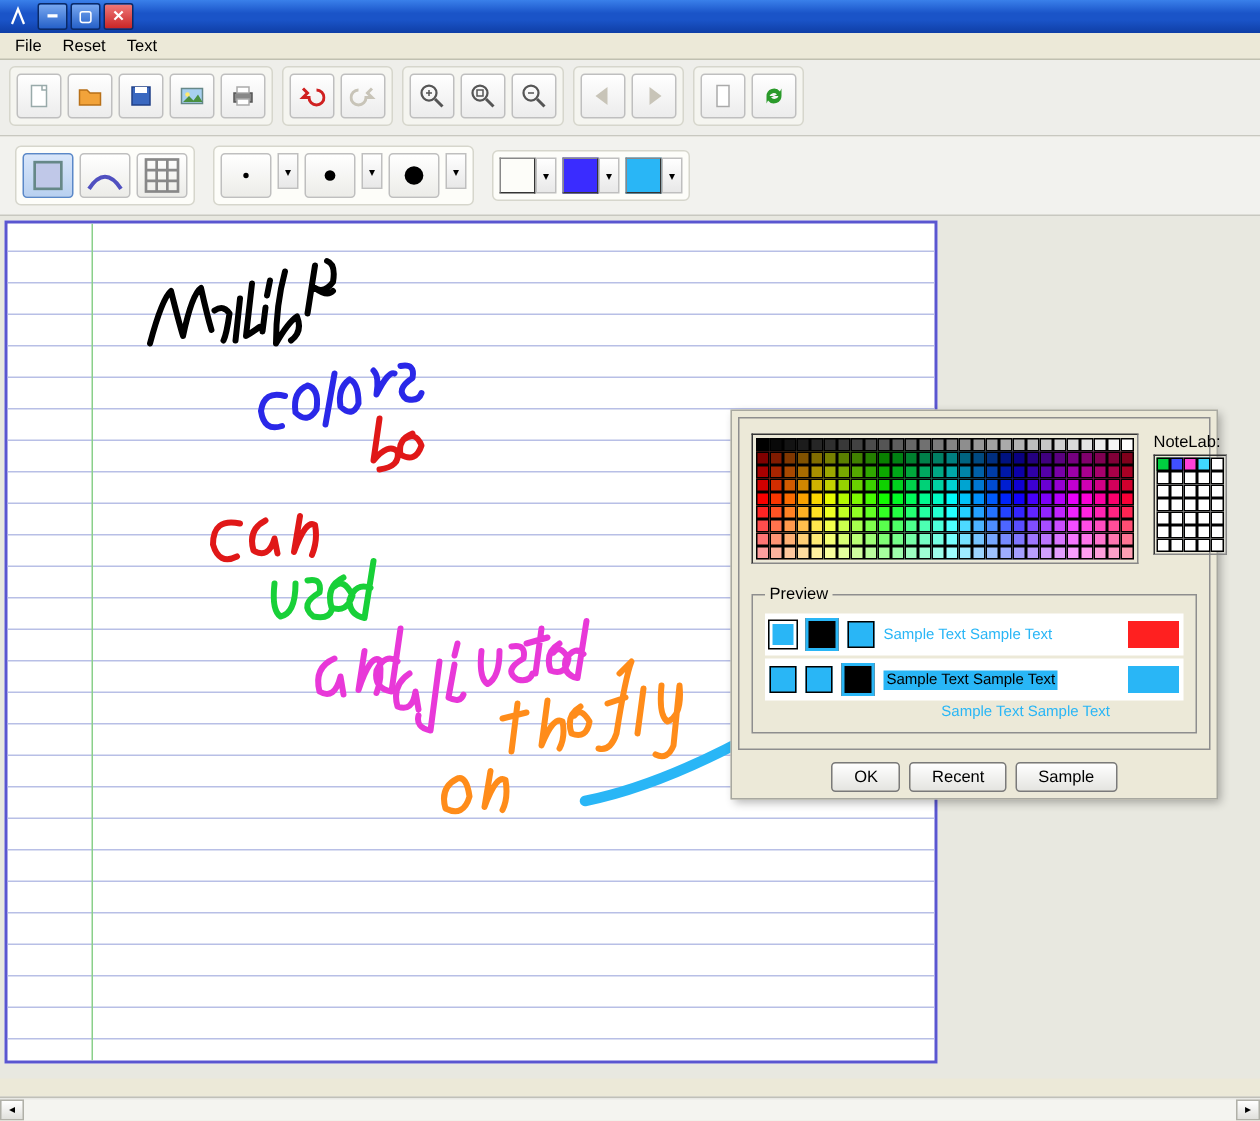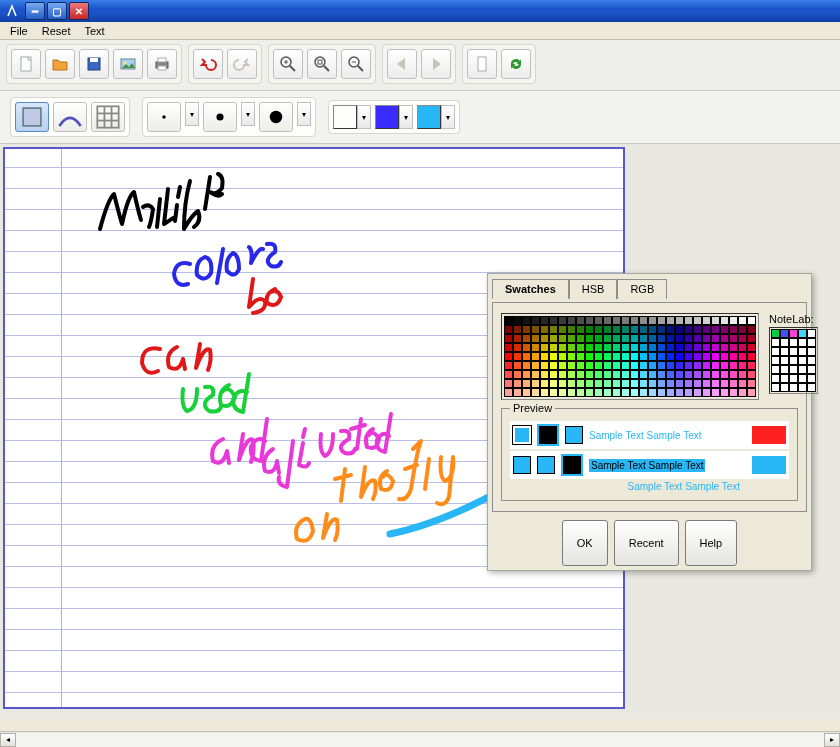--- a/index.html
+++ b/index.html
@@ -62,28 +62,28 @@
   .panel-body{border:1px solid #8e8e8e;background:#ece9d8;padding:10px 8px;}
   .sw-grid{display:flex;gap:10px;align-items:flex-start;}
   .sw-main{border:1px inset #888;padding:2px;background:#ece9d8;}
   .sw-row{display:flex;}
   .sw-cell{width:9px;height:9px;border:1px solid #000;margin:0;box-sizing:border-box;cursor:pointer;}
   .recent-block{}
   .recent-label{font-size:11px;margin-bottom:2px;}
   .recent-grid{border:1px inset #888;padding:1px;}
   .recent-row{display:flex;}
   .recent-cell{width:9px;height:9px;border:1px solid #000;background:#fff;cursor:pointer;}
-  .preview-block{margin-top:8px;border:1px solid #8e8e8e;padding:6px 8px;}
+  .preview-block{margin-top:20px;border:1px solid #8e8e8e;padding:6px 8px;}
   .preview-label{font-size:11px;margin-bottom:4px;position:relative;top:-13px;background:#ece9d8;display:inline-block;padding:0 3px;}
   .preview-inner{margin-top:-10px;}
   .preview-row{display:flex;align-items:center;gap:6px;background:#fff;padding:3px;margin-bottom:2px;}
   .preview-row .psw{width:18px;height:18px;border:1px solid #000;}
   .preview-row .ptext{font-size:10px;}
   .panel-btns{display:flex;gap:6px;justify-content:center;margin-top:8px;}
-  .panel-btn{padding:16px 14px;background:linear-gradient(#fff,#e4e4e0);border:1px solid #7a7a7a;border-radius:3px;font-size:11px;cursor:pointer;}
+  .panel-btn{padding:3px 14px;background:linear-gradient(#fff,#e4e4e0);border:1px solid #7a7a7a;border-radius:3px;font-size:11px;cursor:pointer;}
   
   .hscroll{position:absolute;left:0;right:0;bottom:0;height:16px;background:#e8e8e4;border-top:1px solid #c0c0b8;display:flex;align-items:center;}
   .sb-btn{width:16px;height:14px;background:linear-gradient(#fff,#e0e0dc);border:1px solid #b0b0a8;display:flex;align-items:center;justify-content:center;font-size:8px;cursor:pointer;}
   .sb-track{flex:1;height:14px;background:#f4f4f0;}
 </style>
 </head>
 <body>
 
 <div class="titlebar">
   <span class="titlebar-icon">
@@ -312,25 +312,20 @@
         <path stroke="#ff8c1a" stroke-width="4" d="M300 370 q-12 6 -8 20 q12 6 16 -8 q-2 -14 -8 -12 M322 365 l-4 24 q8 -22 14 -18 q2 12 -2 20"></path>
 
         <path stroke="#ff8c1a" stroke-width="4" d="M340 320 l-4 32 m-6 -22 l16 -4 M360 318 l-4 30 q8 -20 14 -16 q2 10 -2 18 M382 322 q-10 6 -6 18 q10 4 12 -8 q-6 -10 -10 -4 M408 300 l8 -8 q-4 10 -10 48 q-4 12 -12 10 m6 -30 l12 -4 M424 310 l-4 30 M436 308 q-2 20 4 24 q10 -4 8 -24 l-4 40 q-4 10 -12 6"></path>
 
         <path stroke="#29b6f6" stroke-width="7" d="M385 385 q60 -12 140 -60 M510 300 l28 24 l-16 36"></path>
       </g>
     </svg>
   </div>
 
   <div class="color-panel">
-    <div class="tab-row">
-      <div class="ptab active">Swatches</div>
-      <div class="ptab">HSB</div>
-      <div class="ptab">RGB</div>
-    </div>
     <div class="panel-body">
       <div class="sw-grid">
         <div class="sw-main" id="swatch-grid">
             <div class="sw-row">
               <div class="sw-cell" style="background: rgb(0, 0, 0);"></div>
               <div class="sw-cell" style="background: rgb(9, 9, 9);"></div>
               <div class="sw-cell" style="background: rgb(19, 19, 19);"></div>
               <div class="sw-cell" style="background: rgb(28, 28, 28);"></div>
               <div class="sw-cell" style="background: rgb(38, 38, 38);"></div>
               <div class="sw-cell" style="background: rgb(47, 47, 47);"></div>
@@ -678,21 +673,21 @@
             <div style="flex:1"></div>
             <span class="ptext" style="color:#29b6f6">Sample Text Sample Text</span>
             <div style="width:40px"></div>
           </div>
         </div>
       </div>
     </div>
     <div class="panel-btns">
       <div class="panel-btn">OK</div>
       <div class="panel-btn">Recent</div>
-      <div class="panel-btn">Help</div>
+      <div class="panel-btn">Sample</div>
     </div>
   </div>
 
 </div>
 
 <div class="hscroll">
   <div class="sb-btn">◂</div>
   <div class="sb-track"></div>
   <div class="sb-btn">▸</div>
 </div>

